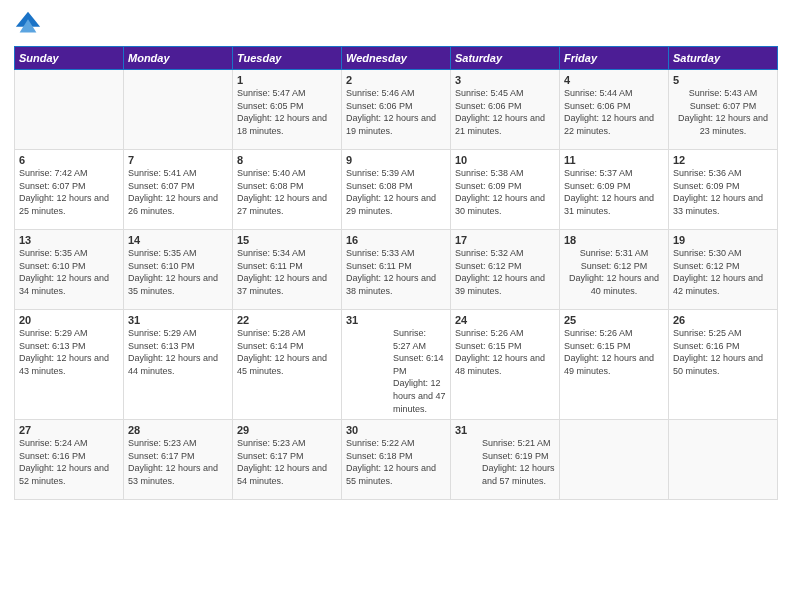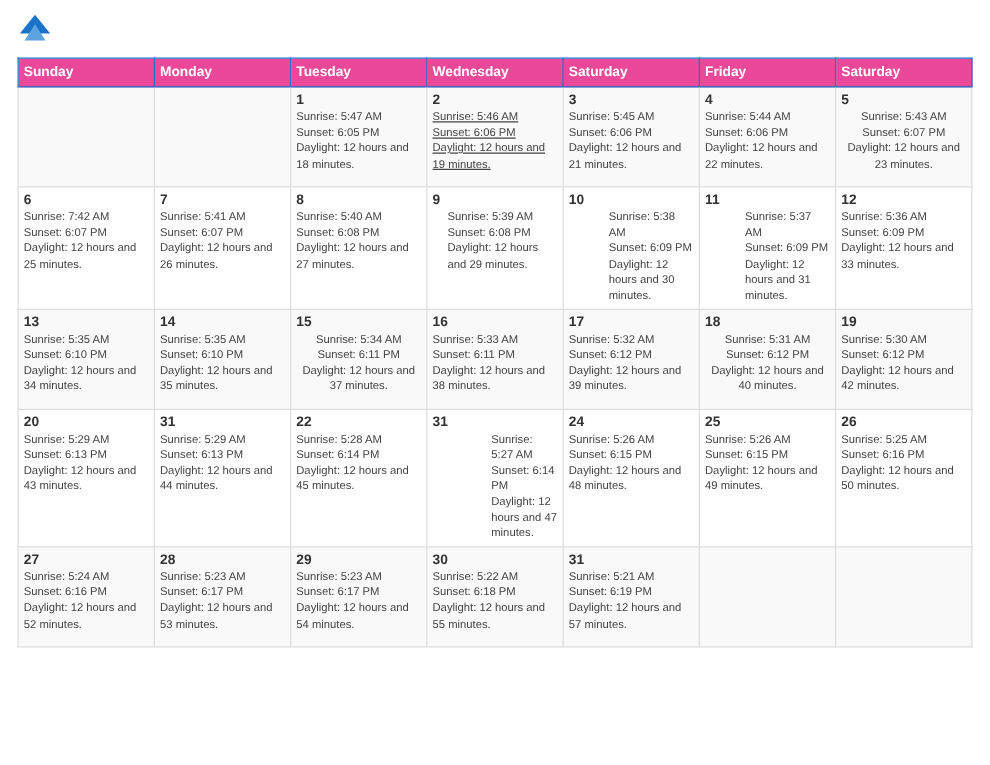--- a/index.html
+++ b/index.html
@@ -59,21 +59,22 @@
       font-size: 14px;
       color: #555;
       margin-top: 2px;
     }
     table {
       width: 100%;
       border-collapse: collapse;
       table-layout: fixed;
     }
     thead tr {
-      background: #ec4899;
+      background: #4c1d95;
+      font-style: italic;
     }
     thead th {
       color: #fff;
       font-size: 11px;
       font-weight: bold;
       padding: 5px 4px;
       text-align: left;
       border: 1px solid #1a73c7;
     }
     tbody tr {
@@ -143,21 +144,21 @@
           <td></td>
           <td></td>
           <td>
             <span class="day-number">1</span>
             <div class="day-info" style="white-space: pre-line;">Sunrise: 5:47 AM
 Sunset: 6:05 PM
 Daylight: 12 hours and 18 minutes.</div>
           </td>
           <td>
             <span class="day-number">2</span>
-            <div class="day-info" style="white-space: pre-line; text-decoration: underline;">Sunrise: 5:46 AM
+            <div class="day-info" style="white-space: pre-line;">Sunrise: 5:46 AM
 Sunset: 6:06 PM
 Daylight: 12 hours and 19 minutes.</div>
           </td>
           <td>
             <span class="day-number">3</span>
             <div class="day-info" style="white-space: pre-line;">Sunrise: 5:45 AM
 Sunset: 6:06 PM
 Daylight: 12 hours and 21 minutes.</div>
           </td>
           <td>
@@ -187,33 +188,33 @@
 Daylight: 12 hours and 26 minutes.</div>
           </td>
           <td>
             <span class="day-number">8</span>
             <div class="day-info" style="white-space: pre-line;">Sunrise: 5:40 AM
 Sunset: 6:08 PM
 Daylight: 12 hours and 27 minutes.</div>
           </td>
           <td>
             <span class="day-number">9</span>
-            <div class="day-info" style="white-space: pre-line; margin-left: 12px;">Sunrise: 5:39 AM
+            <div class="day-info" style="white-space: pre-line;">Sunrise: 5:39 AM
 Sunset: 6:08 PM
 Daylight: 12 hours and 29 minutes.</div>
           </td>
           <td>
             <span class="day-number">10</span>
-            <div class="day-info" style="white-space: pre-line; margin-left: 32px;">Sunrise: 5:38 AM
+            <div class="day-info" style="white-space: pre-line;">Sunrise: 5:38 AM
 Sunset: 6:09 PM
 Daylight: 12 hours and 30 minutes.</div>
           </td>
           <td>
             <span class="day-number">11</span>
-            <div class="day-info" style="white-space: pre-line; margin-left: 32px;">Sunrise: 5:37 AM
+            <div class="day-info" style="white-space: pre-line;">Sunrise: 5:37 AM
 Sunset: 6:09 PM
 Daylight: 12 hours and 31 minutes.</div>
           </td>
           <td>
             <span class="day-number">12</span>
             <div class="day-info" style="white-space: pre-line;">Sunrise: 5:36 AM
 Sunset: 6:09 PM
 Daylight: 12 hours and 33 minutes.</div>
           </td>
         </tr>
@@ -225,21 +226,21 @@
 Daylight: 12 hours and 34 minutes.</div>
           </td>
           <td>
             <span class="day-number">14</span>
             <div class="day-info" style="white-space: pre-line;">Sunrise: 5:35 AM
 Sunset: 6:10 PM
 Daylight: 12 hours and 35 minutes.</div>
           </td>
           <td>
             <span class="day-number">15</span>
-            <div class="day-info" style="white-space: pre-line; text-align: center;">Sunrise: 5:34 AM
+            <div class="day-info" style="white-space: pre-line;">Sunrise: 5:34 AM
 Sunset: 6:11 PM
 Daylight: 12 hours and 37 minutes.</div>
           </td>
           <td>
             <span class="day-number">16</span>
             <div class="day-info" style="white-space: pre-line;">Sunrise: 5:33 AM
 Sunset: 6:11 PM
 Daylight: 12 hours and 38 minutes.</div>
           </td>
           <td>
@@ -325,21 +326,21 @@
 Daylight: 12 hours and 54 minutes.</div>
           </td>
           <td>
             <span class="day-number">30</span>
             <div class="day-info" style="white-space: pre-line;">Sunrise: 5:22 AM
 Sunset: 6:18 PM
 Daylight: 12 hours and 55 minutes.</div>
           </td>
           <td>
             <span class="day-number">31</span>
-            <div class="day-info" style="white-space: pre-line;">Sunrise: 5:21 AM
+            <div class="day-info" style="white-space: pre-line; margin-left: 27px;">Sunrise: 5:21 AM
 Sunset: 6:19 PM
 Daylight: 12 hours and 57 minutes.</div>
           </td>
           <td></td>
           <td></td>
         </tr>
       </tbody>
   </table>
 </div>
 

